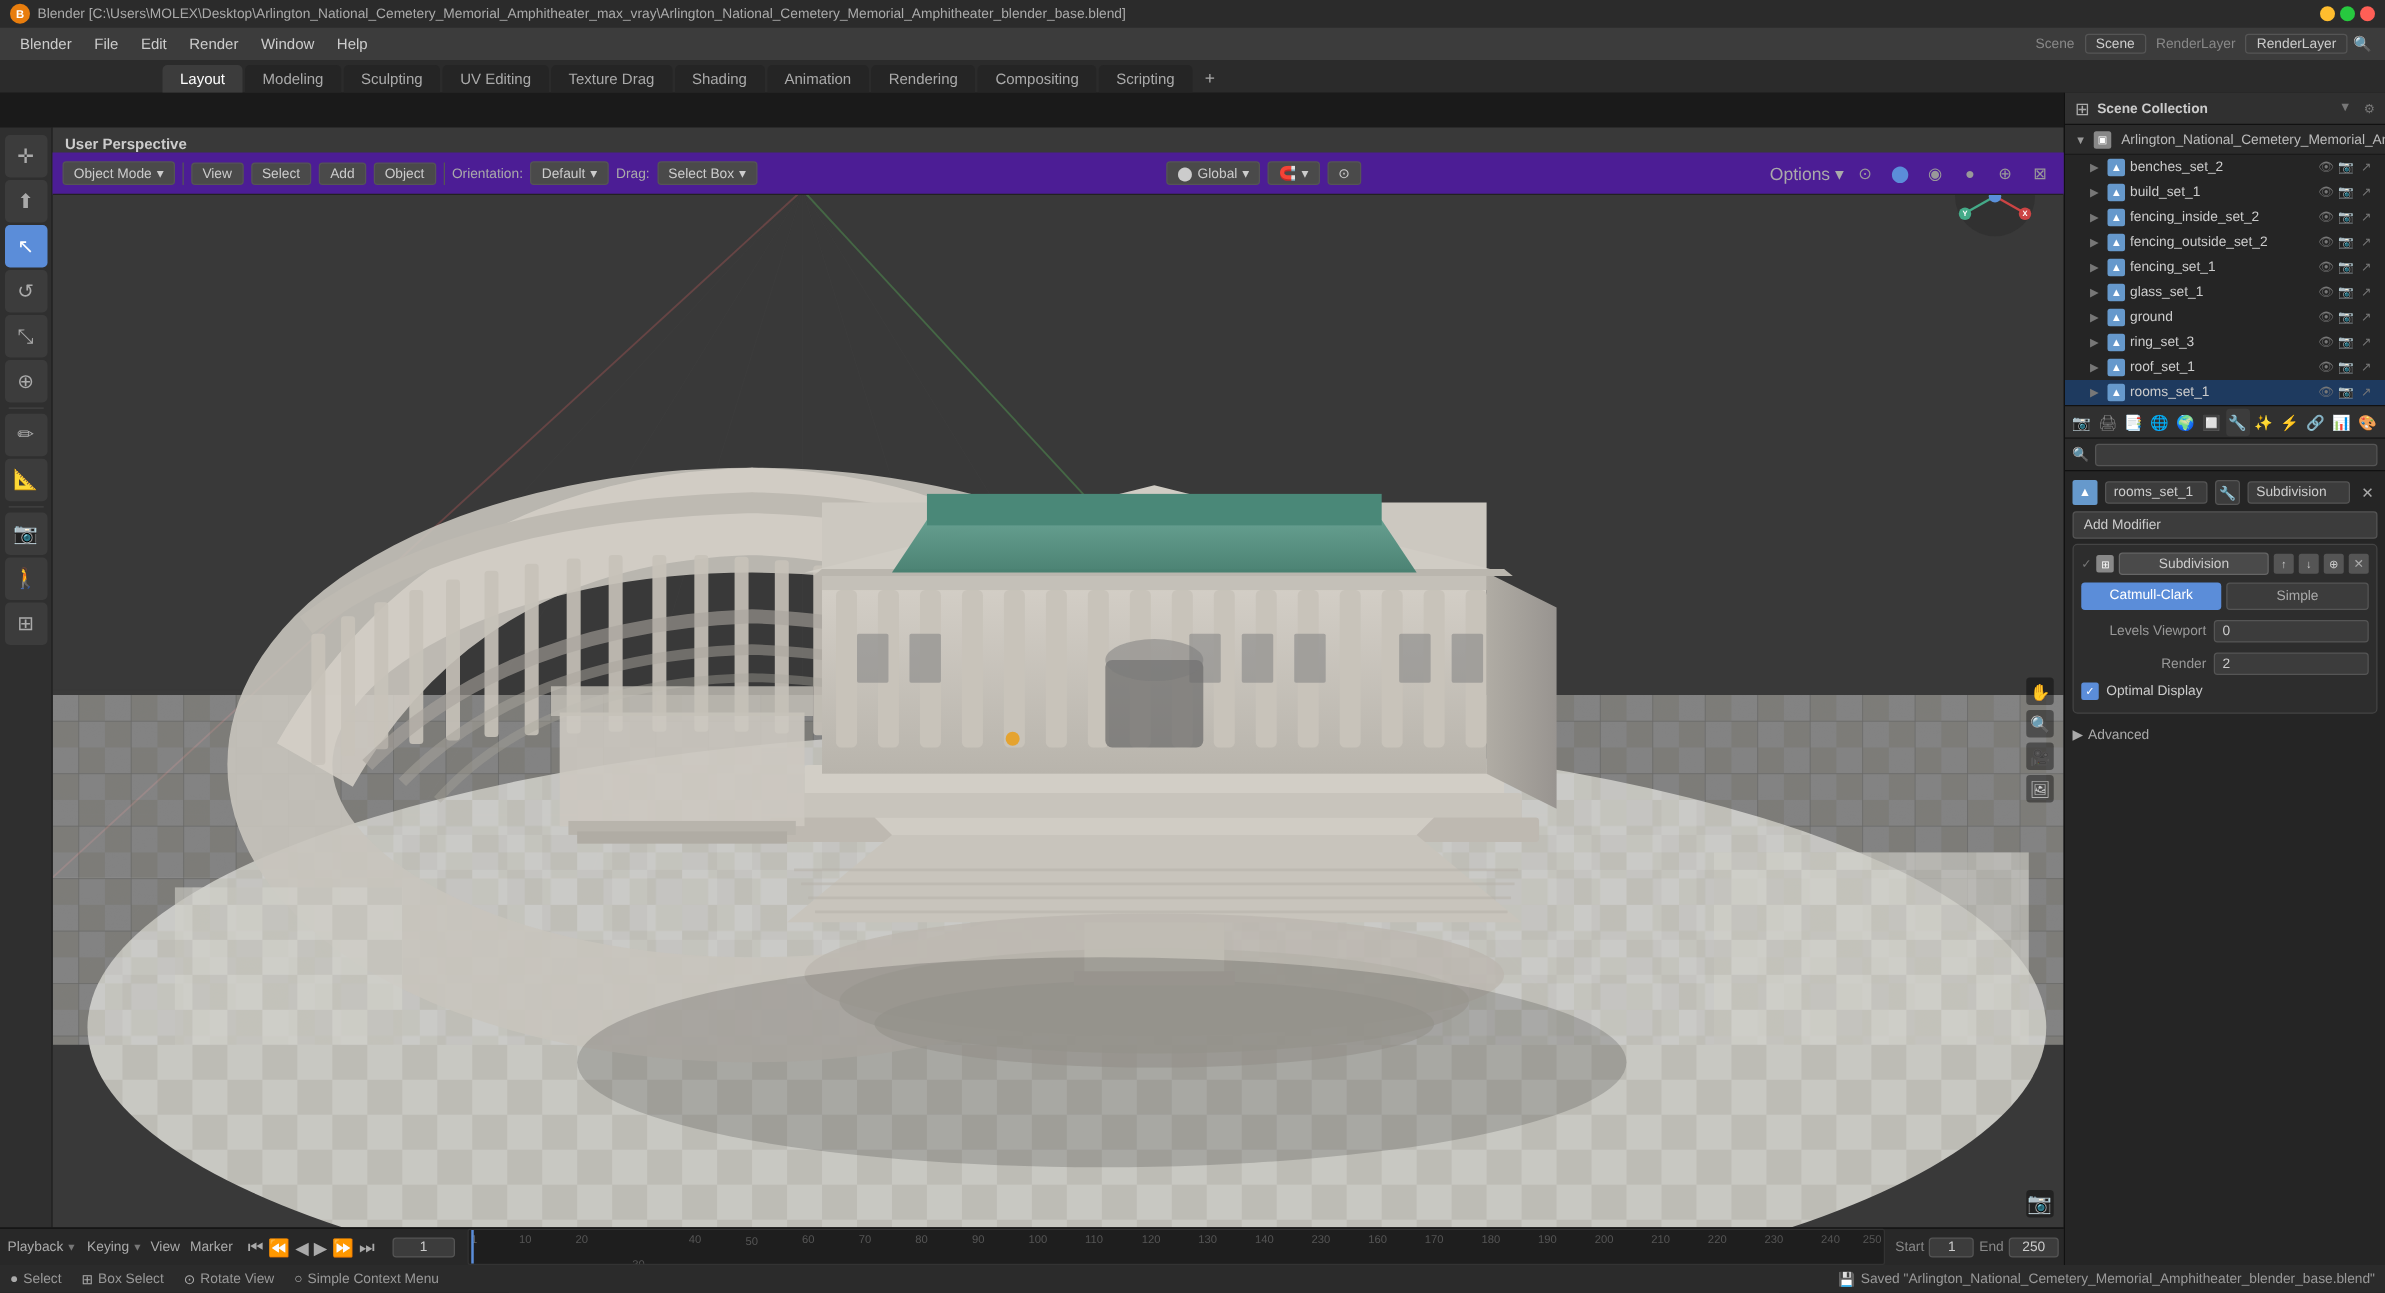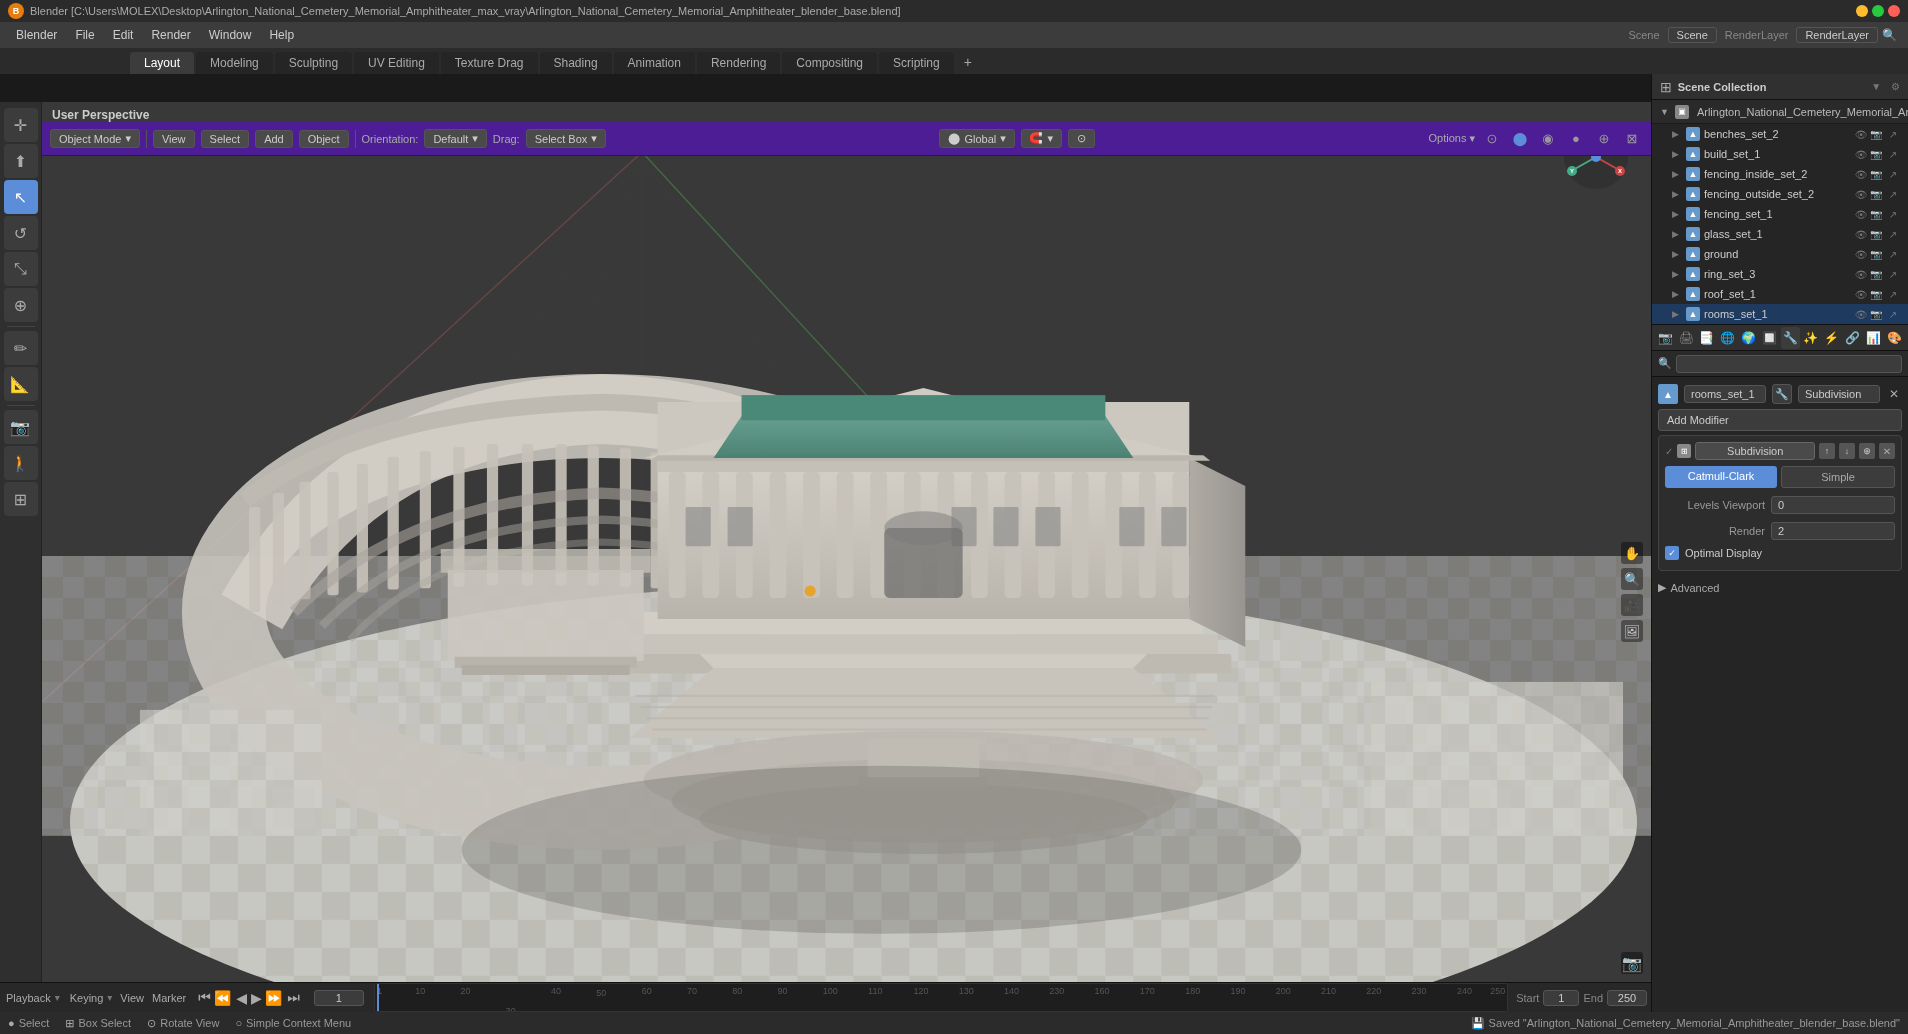--- a/index.html
+++ b/index.html
@@ -594,21 +594,21 @@
     <span>⬤</span>
     <span>Global</span>
     <span>▾</span>
   </div>
   <div class="toolbar-btn">
     <span>🧲</span>
     <span>▾</span>
   </div>
   <div class="toolbar-btn">⊙</div>
   <div style="flex:1"></div>
-  <span style="font-size:11px; color:#aaa;">Options ▾</span>
+  <span style="font-size:14px; color:#aaa;">Options ▾</span>
 
   <div class="vp-icon">⊙</div>
   <div class="vp-icon active">⬤</div>
   <div class="vp-icon">◉</div>
   <div class="vp-icon">●</div>
   <div class="vp-icon">⊕</div>
   <div class="vp-icon">⊠</div>
 </div>
 
 <div id="left-sidebar" style="top: 102px; bottom: 52px;">

